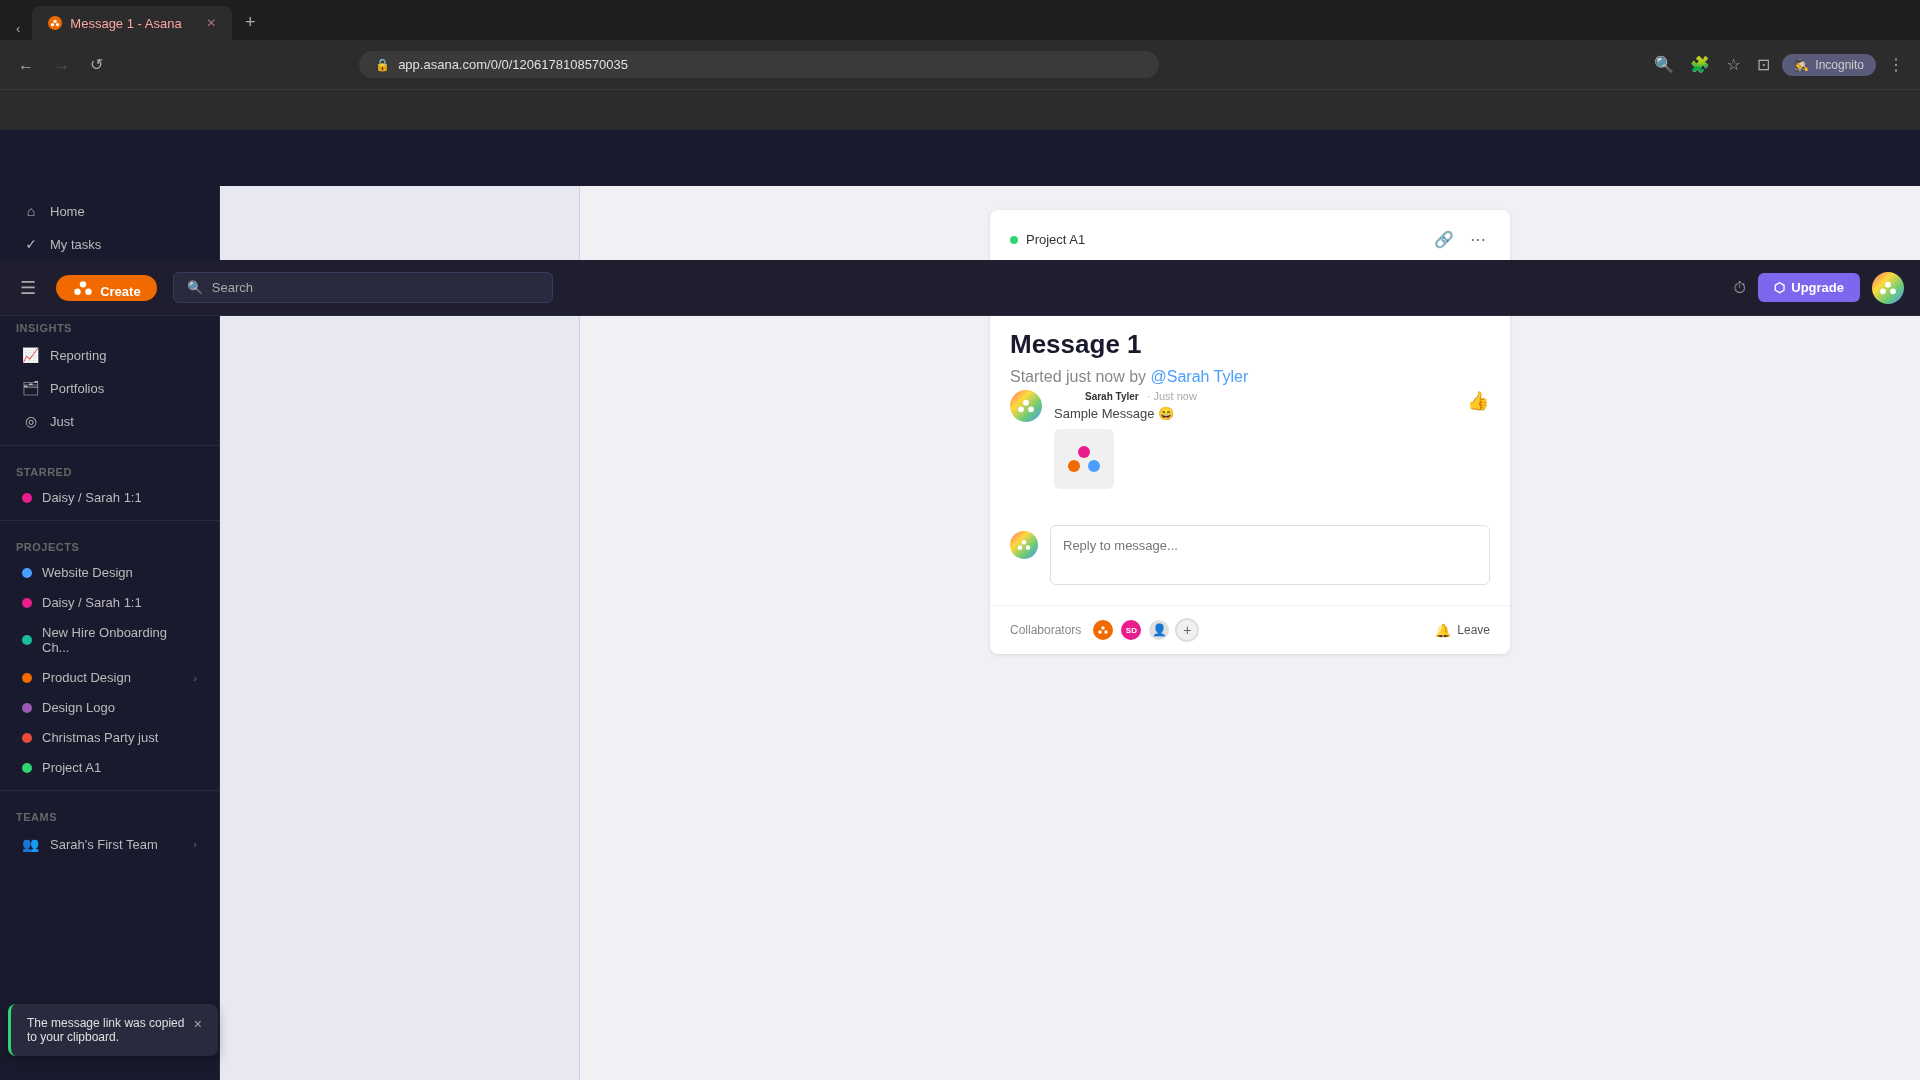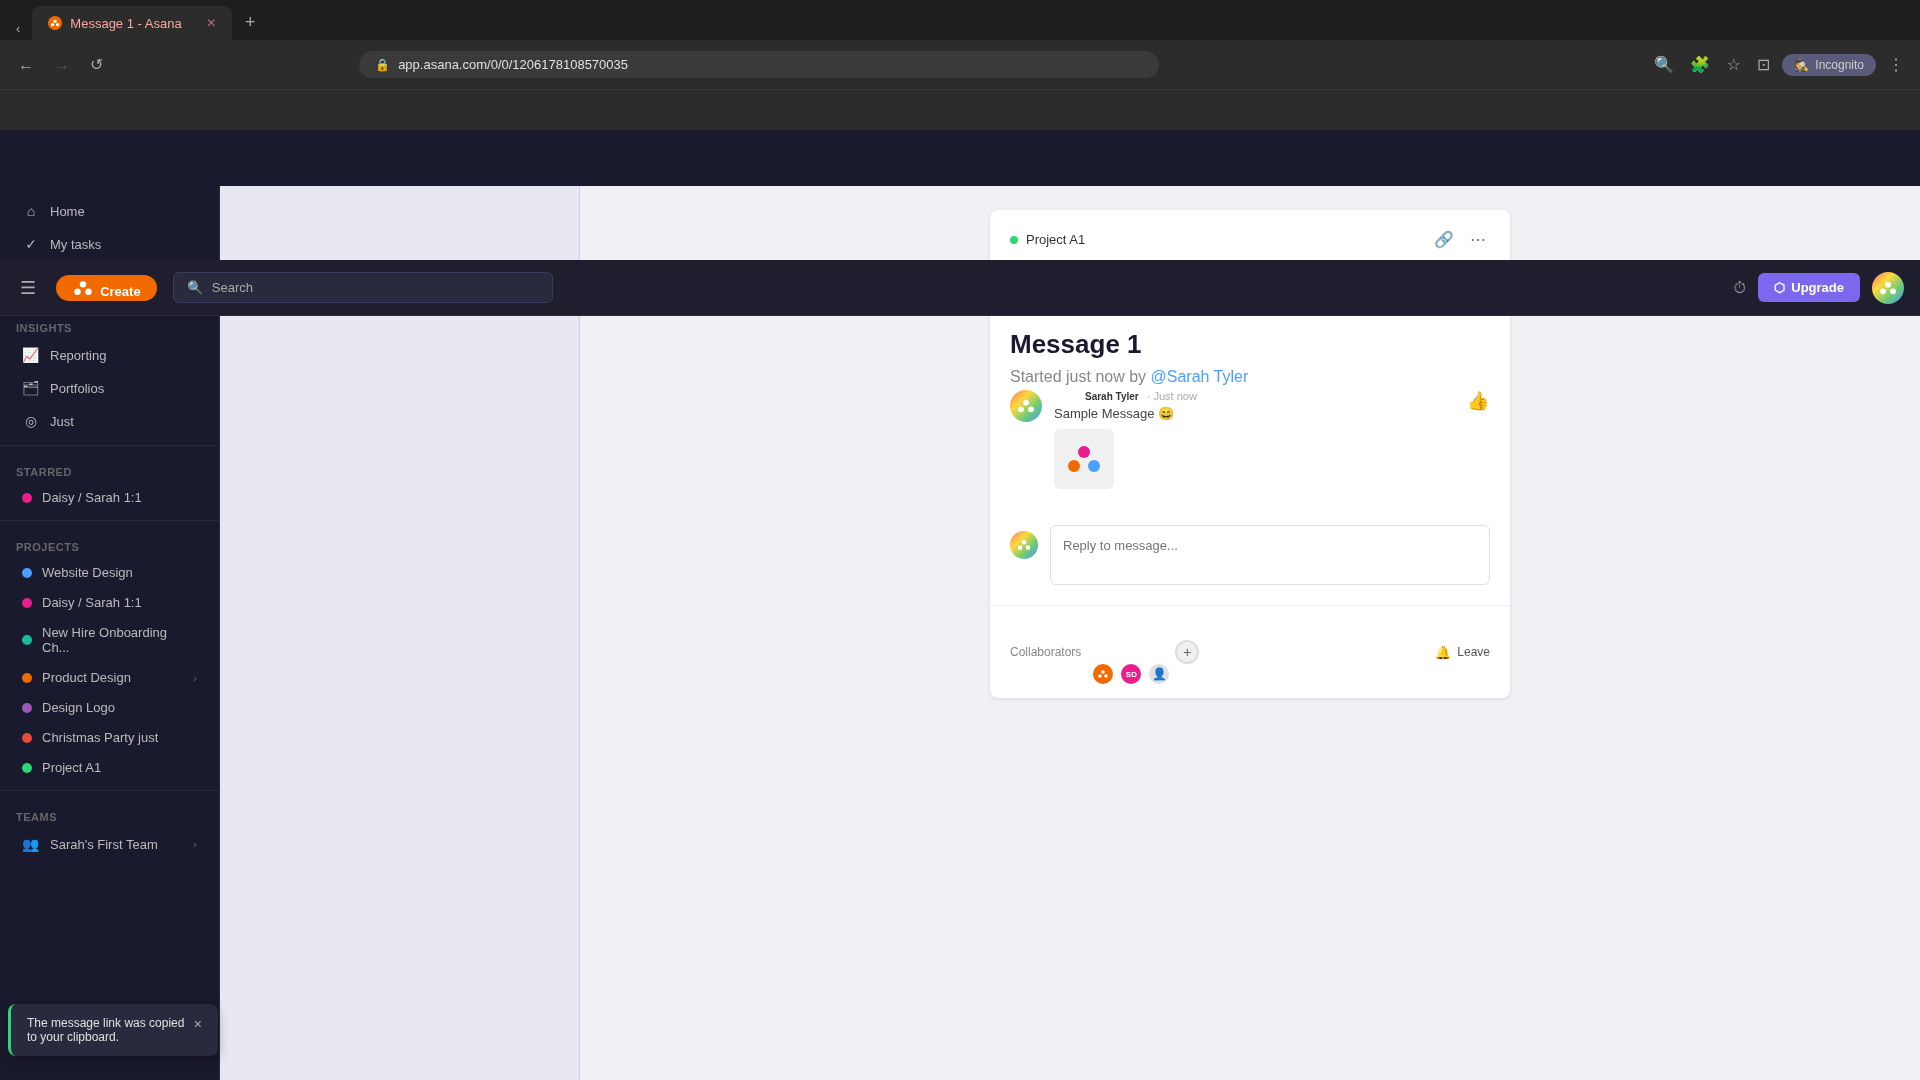--- a/index.html
+++ b/index.html
@@ -80,21 +80,21 @@
     .comment-image { width: 60px; height: 60px; border-radius: 6px; background: #f0f0f0; display: flex; align-items: center; justify-content: center; overflow: hidden; }
     .comment-like { color: #aaa; cursor: pointer; font-size: 18px; margin-left: auto; }
 
     .reply-section { padding: 0 20px 20px; display: flex; gap: 12px; align-items: flex-start; }
     .reply-avatar { width: 28px; height: 28px; border-radius: 50%; background: linear-gradient(135deg, #ff6b6b, #ffd93d, #6bcb77, #4d96ff); display: flex; align-items: center; justify-content: center; font-size: 10px; color: white; flex-shrink: 0; margin-top: 6px; }
     .reply-input { flex: 1; border: 1px solid #e0e0e0; border-radius: 6px; padding: 12px; font-size: 13px; color: #aaa; min-height: 60px; resize: none; outline: none; font-family: inherit; }
 
     .message-footer { padding: 12px 20px; border-top: 1px solid #f0f0f0; display: flex; align-items: center; }
     .collaborators-label { font-size: 12px; color: #888; margin-right: 10px; }
     .collaborator-avatars { display: flex; align-items: center; gap: 4px; }
-    .collab-avatar { width: 24px; height: 24px; border-radius: 50%; display: flex; align-items: center; justify-content: center; font-size: 9px; color: white; border: 2px solid white; margin-top: 44px; }
+    .collab-avatar { width: 24px; height: 24px; border-radius: 50%; display: flex; align-items: center; justify-content: center; font-size: 9px; color: white; border: 2px solid white; }
     .collab-avatar.orange { background: #f06a00; }
     .collab-avatar.pink { background: #e91e8c; }
     .collab-avatar.ghost { background: #e0e0e0; color: #888; font-size: 12px; }
     .collab-add { width: 24px; height: 24px; border-radius: 50%; background: #f0f0f0; border: 2px solid #ddd; display: flex; align-items: center; justify-content: center; color: #666; font-size: 14px; cursor: pointer; }
     .leave-btn { margin-left: auto; display: flex; align-items: center; gap: 6px; font-size: 12px; color: #555; cursor: pointer; background: none; border: none; }
     .bell-icon { font-size: 13px; }
 
     
     .toast { position: fixed; bottom: 24px; left: 8px; background: #2a2a3e; color: #e0e0e0; padding: 12px 16px; border-radius: 8px; font-size: 12px; display: flex; align-items: flex-start; gap: 8px; max-width: 210px; box-shadow: 0 4px 12px rgba(0,0,0,0.3); z-index: 1000; border-left: 3px solid #2ed573; }
     .toast-close { margin-left: auto; cursor: pointer; color: #aaa; font-size: 14px; flex-shrink: 0; }

